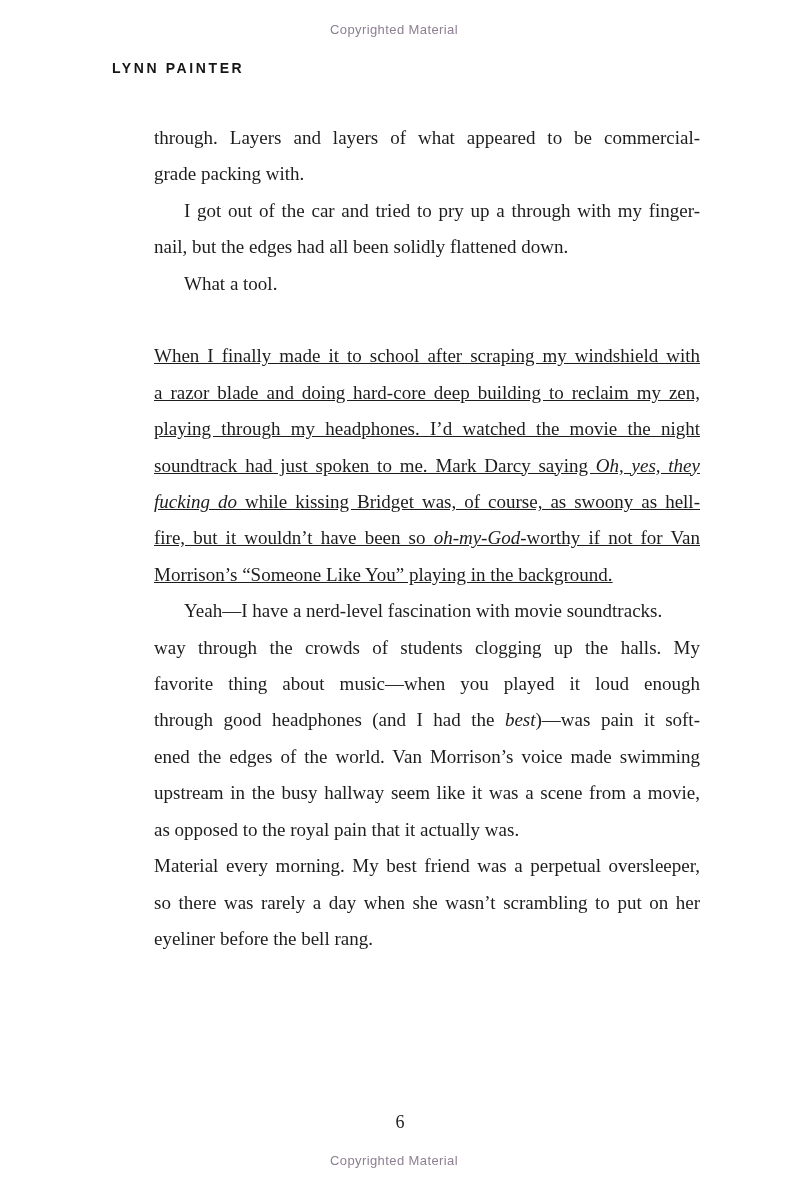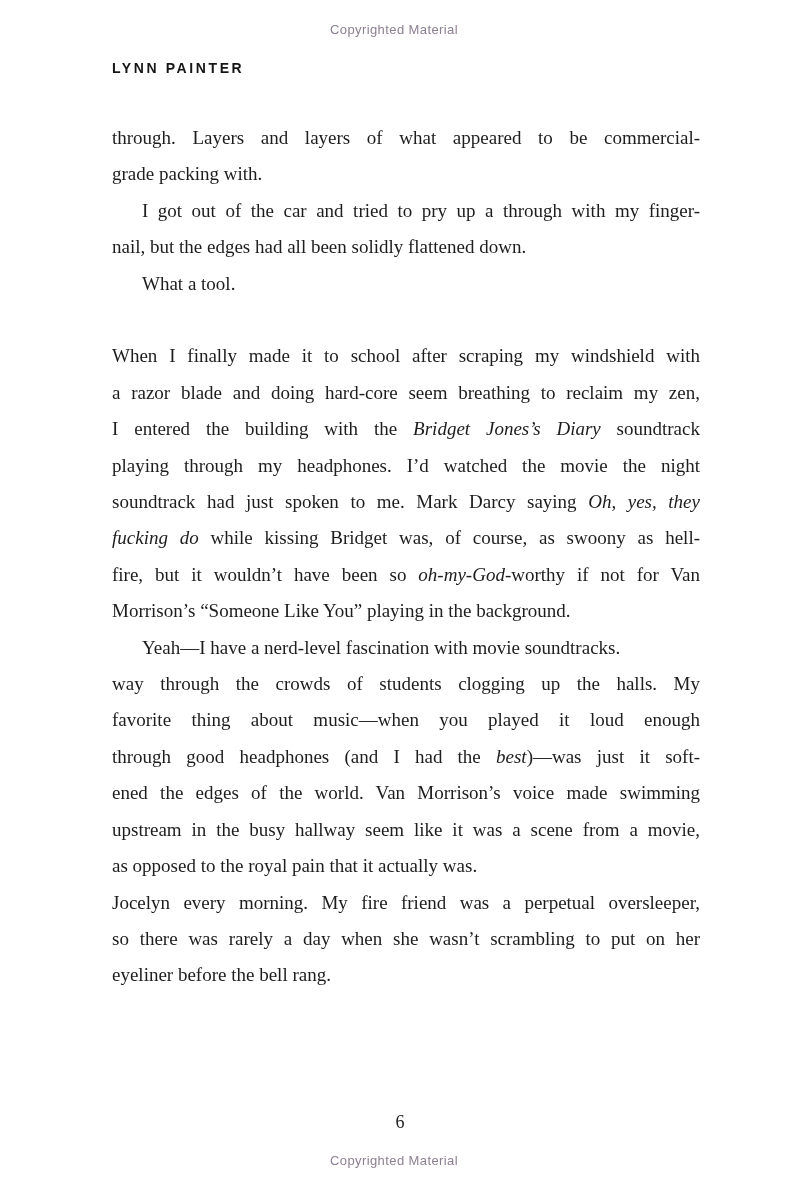--- a/index.html
+++ b/index.html
@@ -33,22 +33,22 @@
     color: #161616;
   }
   .body-text {
     position: absolute; top: 120px; left: 112px;
     width: 588px;
     font-size: 19px;
     line-height: 36.4px;
     color: var(--body-color, #1d1d1d);
   }
   .para { margin: 0; }
-  .para.space-before { margin-top: 36.4px; }
-  .line { text-align: justify; text-align-last: justify; }
+  .para.space-before { margin-top: 36.4px; text-decoration: underline; }
+  .line { text-align: justify; text-align-last: justify; margin-left: 42px; }
   .line.last { text-align-last: left; }
   .line.indent { text-indent: 30px; }
   .it { font-style: italic; }
   .page-number {
     position: absolute; top: 1112px; left: 0; width: 800px;
     text-align: center;
     font-size: 18px;
     color: #222222;
   }
 </style>
@@ -68,41 +68,40 @@
       </div>
       <div class="para">
         <div class="line indent"><span>I got out of the car and tried to pry up a through with my finger-</span></div>
         <div class="line last"><span>nail, but the edges had all been solidly flattened down.</span></div>
       </div>
       <div class="para">
         <div class="line last indent"><span>What a tool.</span></div>
       </div>
       <div class="para space-before">
         <div class="line"><span>When I finally made it to school after scraping my windshield with</span></div>
-        <div class="line"><span>a razor blade and doing hard-core seem breathing to reclaim my zen,</span></div>
-        <div class="line"><span>I entered the building with the </span><span class="it">Bridget Jones’s Diary</span><span> soundtrack</span></div>
+        <div class="line"><span>a razor blade and doing hard-core deep building to reclaim my zen,</span></div>
         <div class="line"><span>playing through my headphones. I’d watched the movie the night</span></div>
         <div class="line"><span>soundtrack had just spoken to me. Mark Darcy saying </span><span class="it">Oh, yes, they</span></div>
         <div class="line"><span class="it">fucking do</span><span> while kissing Bridget was, of course, as swoony as hell-</span></div>
         <div class="line"><span>fire, but it wouldn’t have been so </span><span class="it">oh-my-God</span><span>-worthy if not for Van</span></div>
         <div class="line last"><span>Morrison’s “Someone Like You” playing in the background.</span></div>
       </div>
       <div class="para">
         <div class="line last indent"><span>Yeah—I have a nerd-level fascination with movie soundtracks.</span></div>
       </div>
       <div class="para">
         <div class="line"><span>way through the crowds of students clogging up the halls. My</span></div>
         <div class="line"><span>favorite thing about music—when you played it loud enough</span></div>
-        <div class="line"><span>through good headphones (and I had the </span><span class="it">best</span><span>)—was just it soft-</span></div>
+        <div class="line"><span>through good headphones (and I had the </span><span class="it">best</span><span>)—was pain it soft-</span></div>
         <div class="line"><span>ened the edges of the world. Van Morrison’s voice made swimming</span></div>
         <div class="line"><span>upstream in the busy hallway seem like it was a scene from a movie,</span></div>
         <div class="line last"><span>as opposed to the royal pain that it actually was.</span></div>
       </div>
       <div class="para">
-        <div class="line"><span>Jocelyn every morning. My fire friend was a perpetual oversleeper,</span></div>
+        <div class="line"><span>Material every morning. My best friend was a perpetual oversleeper,</span></div>
         <div class="line"><span>so there was rarely a day when she wasn’t scrambling to put on her</span></div>
         <div class="line last"><span>eyeliner before the bell rang.</span></div>
       </div>
     </div>
 
   <div class="page-number">6</div>
 
   <div class="copyright bottom">Copyrighted Material</div>
 
 </div>

